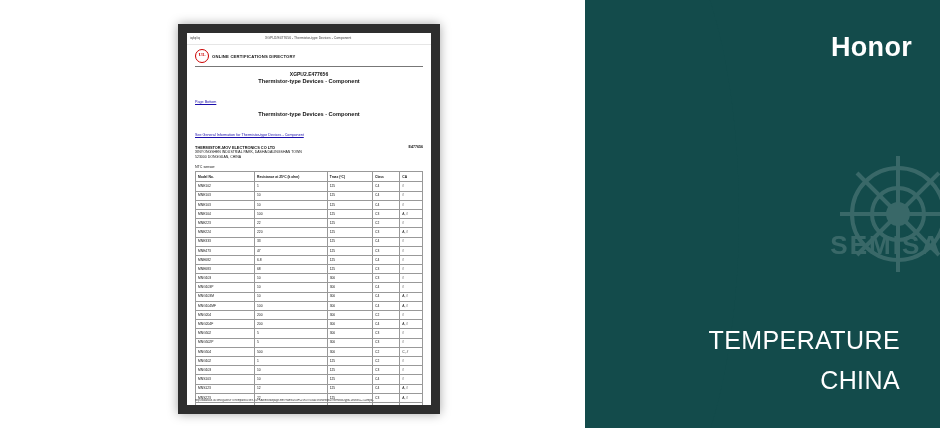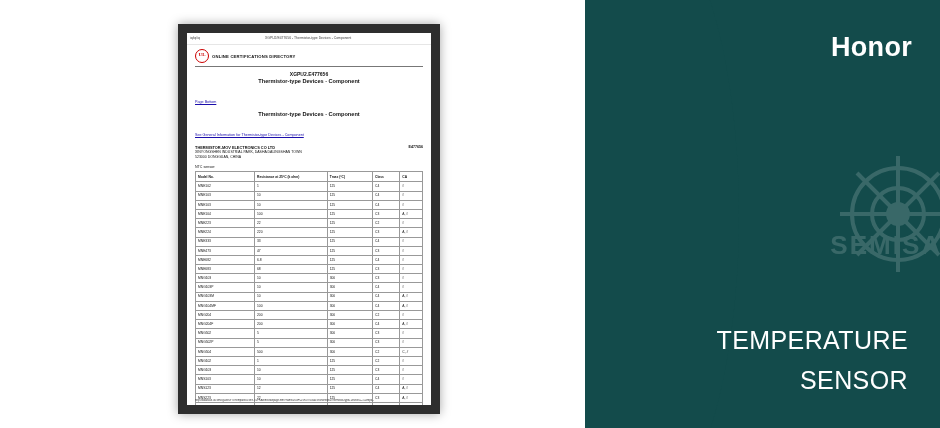--- a/index.html
+++ b/index.html
@@ -24,21 +24,21 @@
     position:absolute;left:-46px;top:-90px;width:200px;height:610px;
     border-radius:50%/50%;
     background:#134B4B;
   }
   .honor-title{
     position:absolute;right:28px;top:28px;width:280px;text-align:right;
     color:#ffffff;font-size:27px;line-height:38px;font-weight:bold;
     letter-spacing:.3px;
   }
   .bottom-title{
-    position:absolute;right:32px;bottom:28px;width:300px;text-align:right;
+    position:absolute;right:40px;bottom:28px;width:300px;text-align:right;
     color:#ffffff;font-size:25px;line-height:40px;letter-spacing:.4px;
   }
   .watermark{
     position:absolute;left:188px;top:152px;width:250px;height:150px;
     opacity:.16;
   }
   .wm-text{
     position:absolute;left:0;top:78px;width:250px;text-align:center;
     color:#ffffff;font-size:26px;font-weight:bold;letter-spacing:2px;
   }
@@ -374,17 +374,17 @@
           <line x1="67" y1="62" x2="183" y2="62"></line>
           <line x1="84" y1="21" x2="166" y2="103"></line>
           <line x1="166" y1="21" x2="84" y2="103"></line>
         </g>
       </svg>
       <div class="wm-text">SEMISAM</div>
     </div>
 
     <div class="bottom-title">
       <div>TEMPERATURE</div>
-      <div>SENSOR</div>
+      <div>CHINA</div>
     </div>
   </div>
 
 </div>
 
 </body></html>

